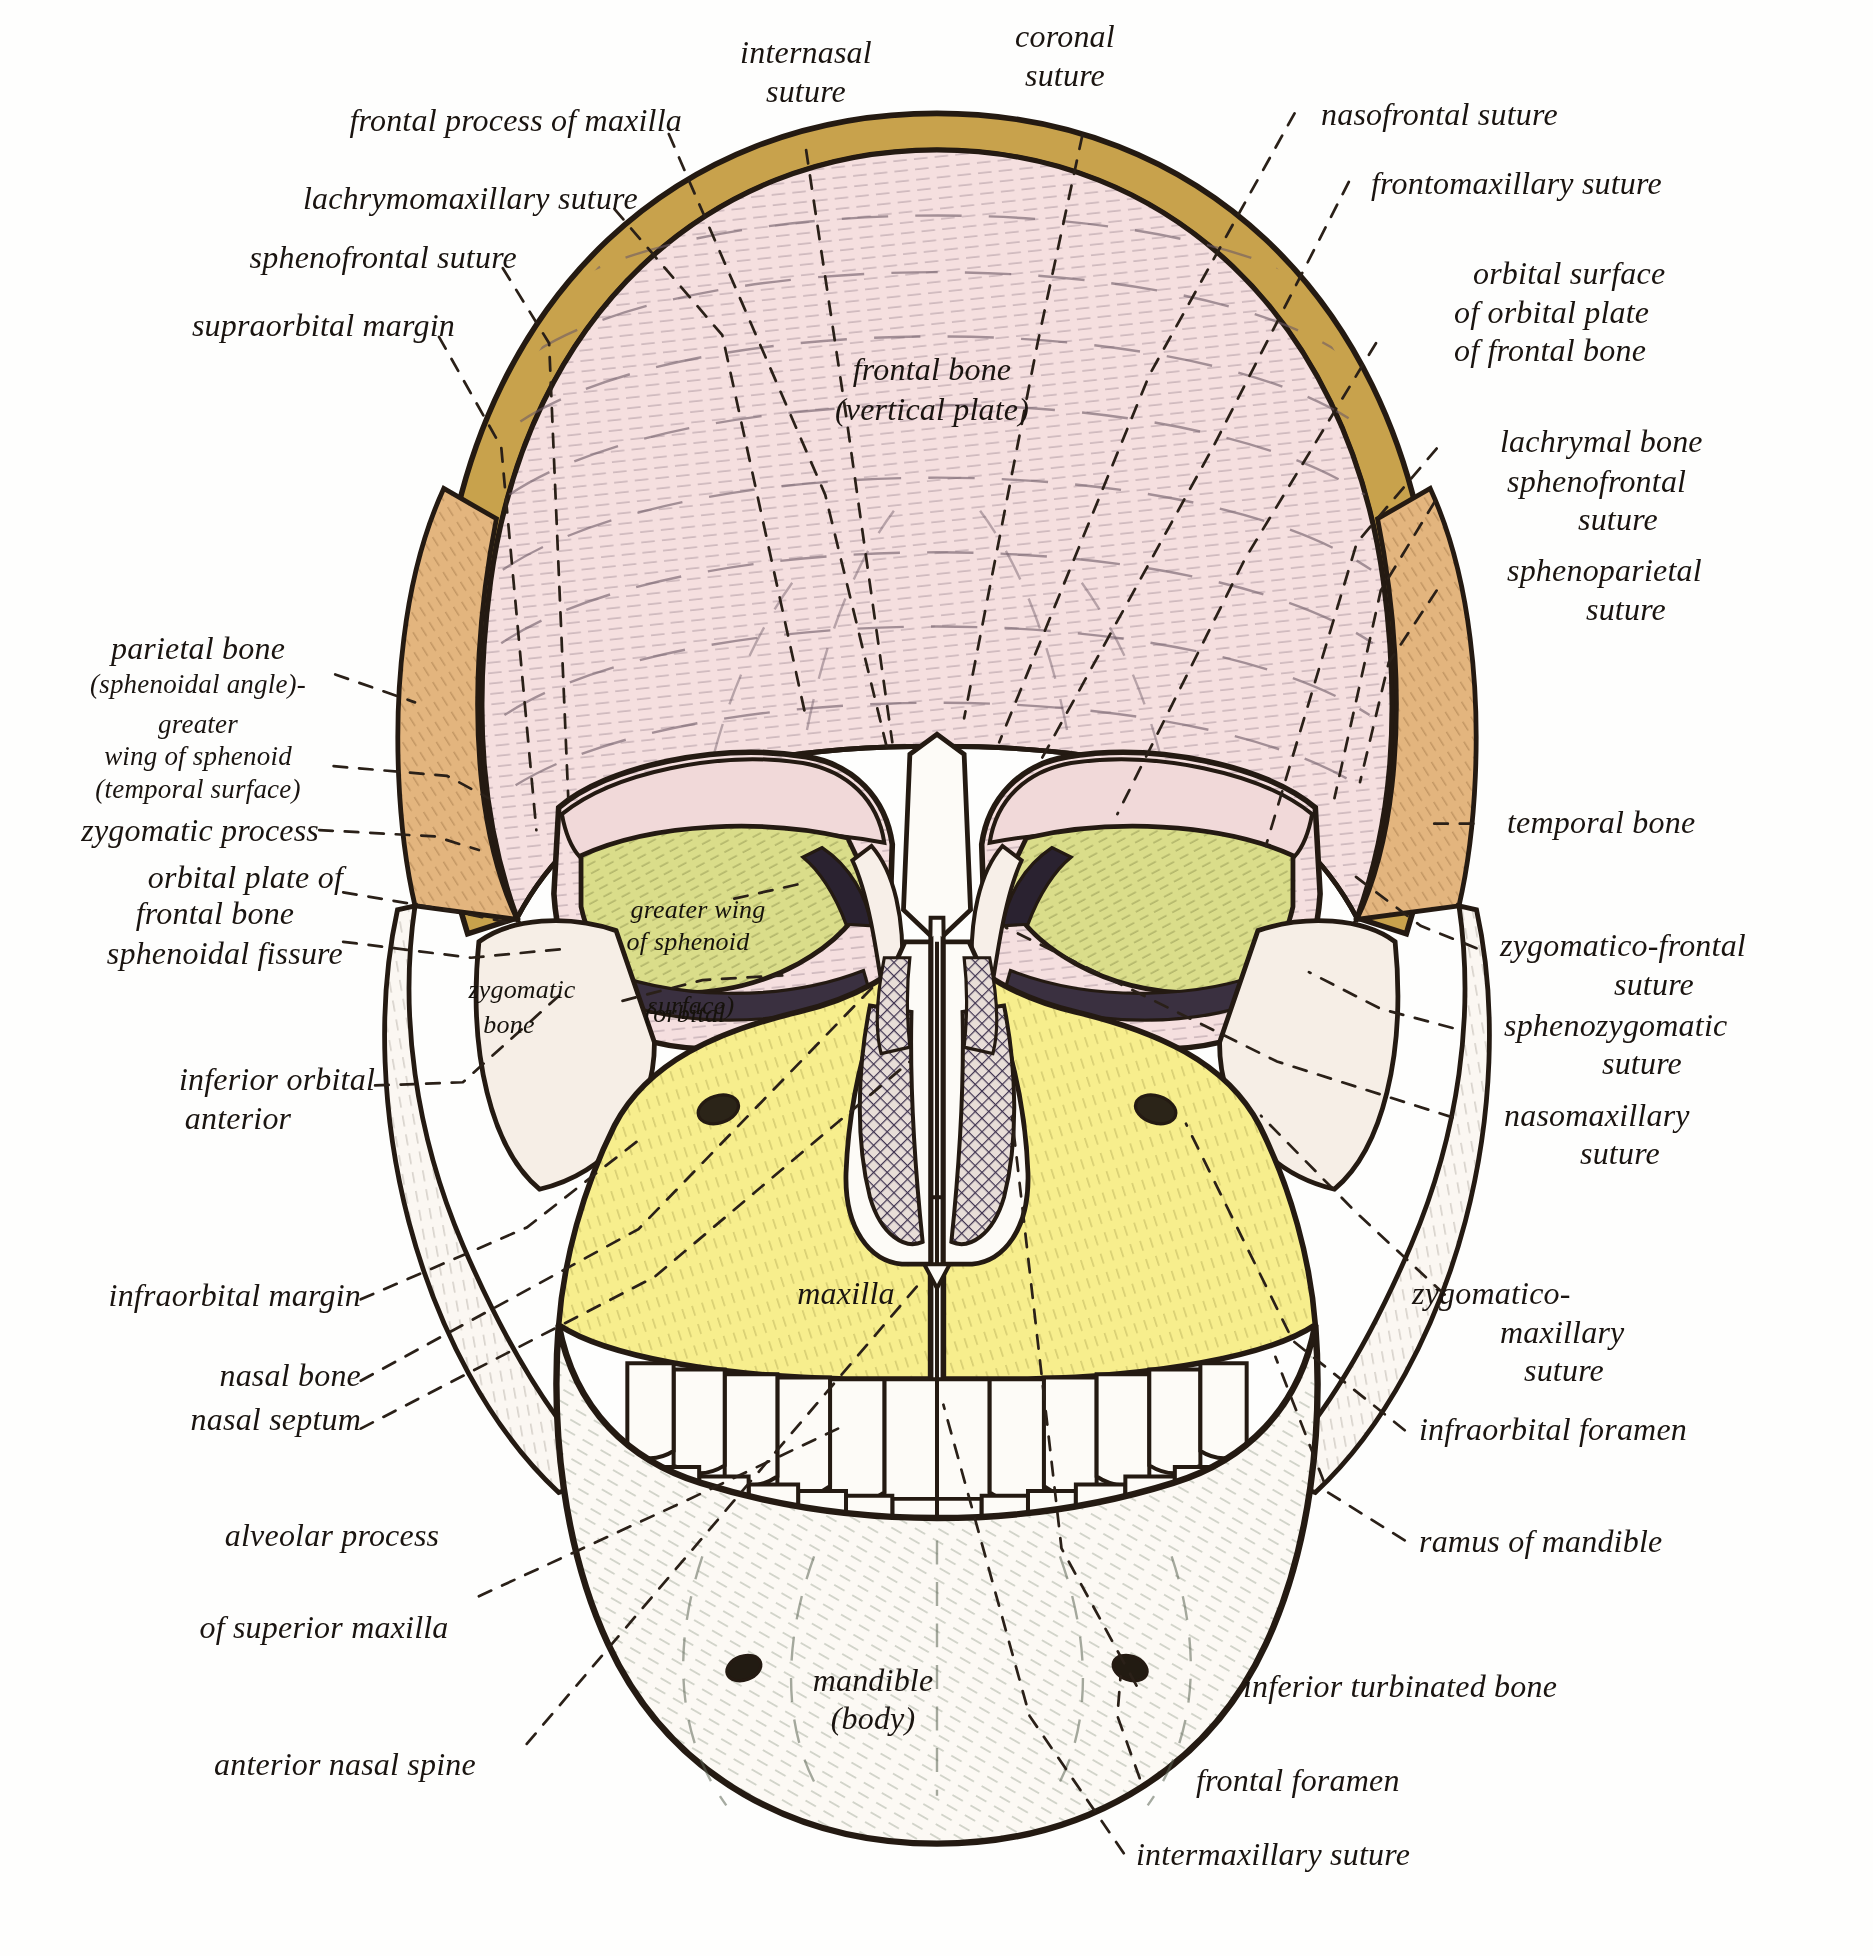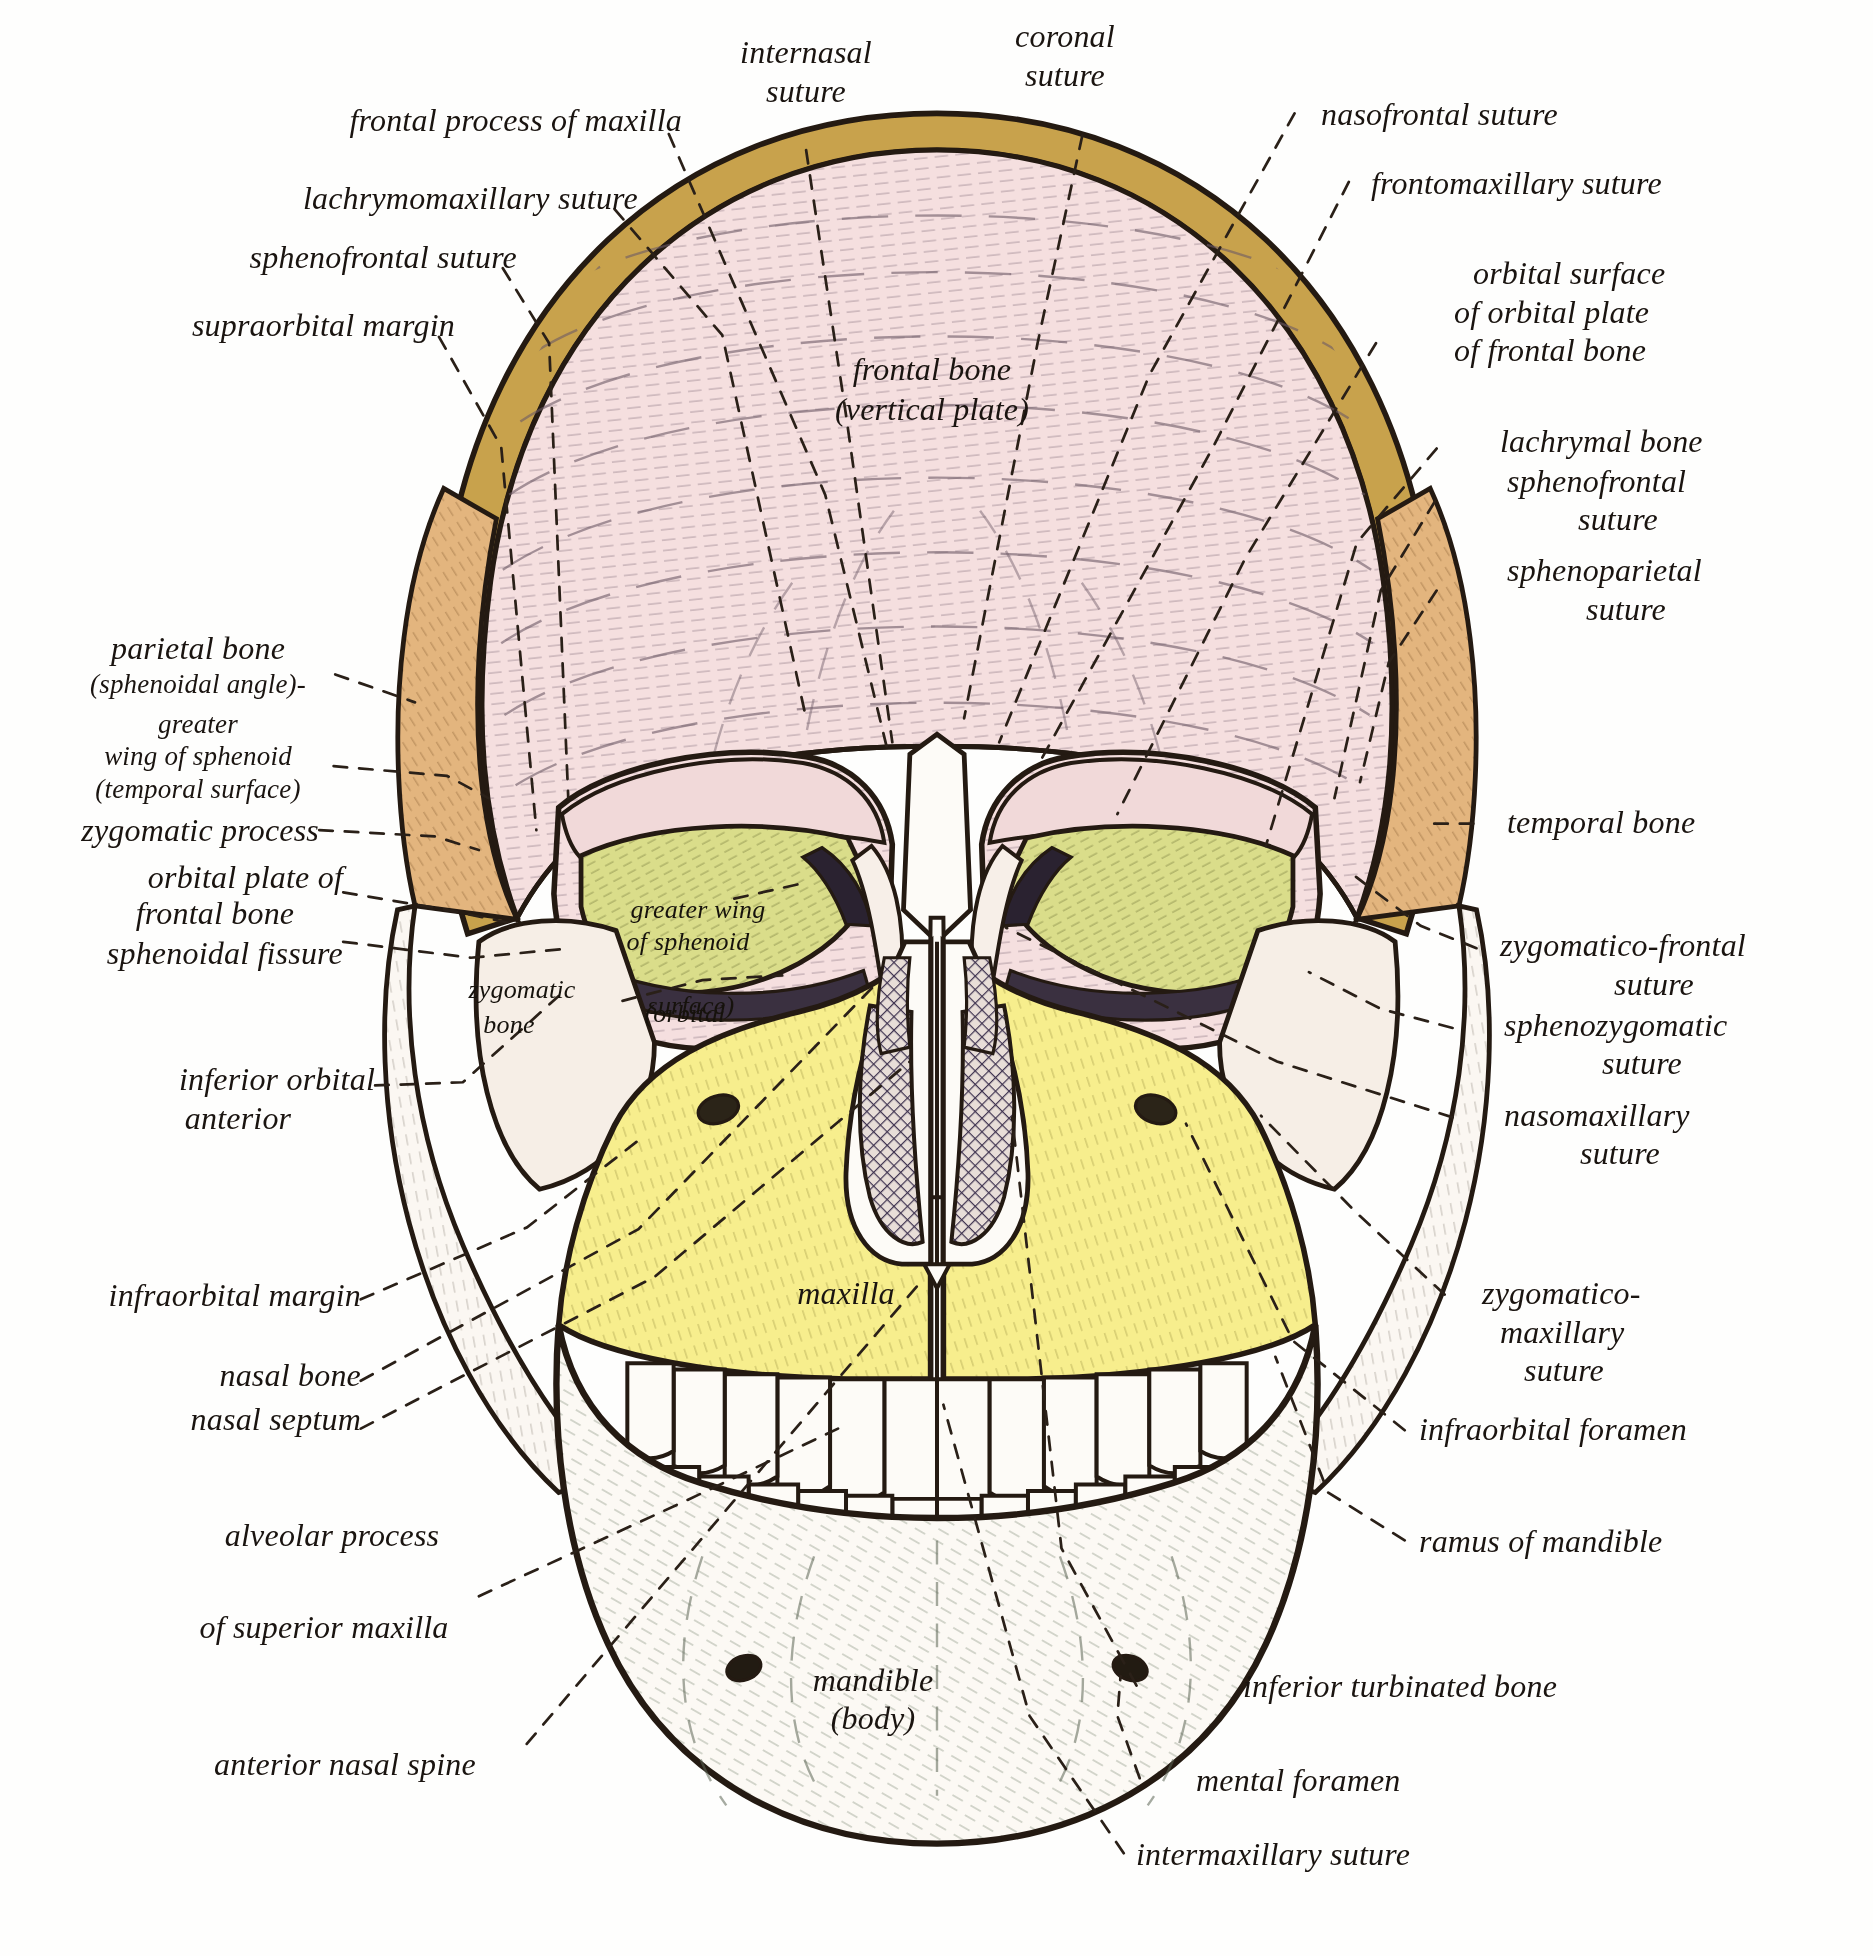--- a/index.html
+++ b/index.html
@@ -302,28 +302,28 @@
 
 <div class="lbl l" style="left:1500px;top:927px;">zygomatico-frontal</div>
 <div class="lbl c" style="left:1654px;top:966px;">suture</div>
 
 <div class="lbl l" style="left:1504px;top:1007px;">sphenozygomatic</div>
 <div class="lbl c" style="left:1642px;top:1045px;">suture</div>
 
 <div class="lbl l" style="left:1504px;top:1097px;">nasomaxillary</div>
 <div class="lbl c" style="left:1620px;top:1135px;">suture</div>
 
-<div class="lbl l" style="left:1482px;top:1275px;">zygomatico-</div>
+<div class="lbl l" style="left:1412px;top:1275px;">zygomatico-</div>
 <div class="lbl l" style="left:1500px;top:1314px;">maxillary</div>
 <div class="lbl l" style="left:1524px;top:1352px;">suture</div>
 
 <div class="lbl l" style="left:1419px;top:1411px;">infraorbital foramen</div>
 <div class="lbl l" style="left:1419px;top:1523px;">ramus of mandible</div>
 <div class="lbl l" style="left:1243px;top:1668px;">inferior turbinated bone</div>
-<div class="lbl l" style="left:1196px;top:1762px;">mental foramen</div>
+<div class="lbl l" style="left:1196px;top:1762px;">frontal foramen</div>
 <div class="lbl l" style="left:1136px;top:1836px;">intermaxillary suture</div>
 
 <div class="lbl c" style="left:932px;top:351px;">frontal bone</div>
 <div class="lbl c" style="left:932px;top:391px;">(vertical plate)</div>
 
 <div class="lbl c inner" style="left:698px;top:895px;">greater wing</div>
 <div class="lbl c inner" style="left:688px;top:927px;">of sphenoid</div>
 <div class="lbl c inner" style="left:685px;top:959px;margin-top:40px;">(orbital</div>
 <div class="lbl c inner" style="left:691px;top:991px;">surface)</div>
 

